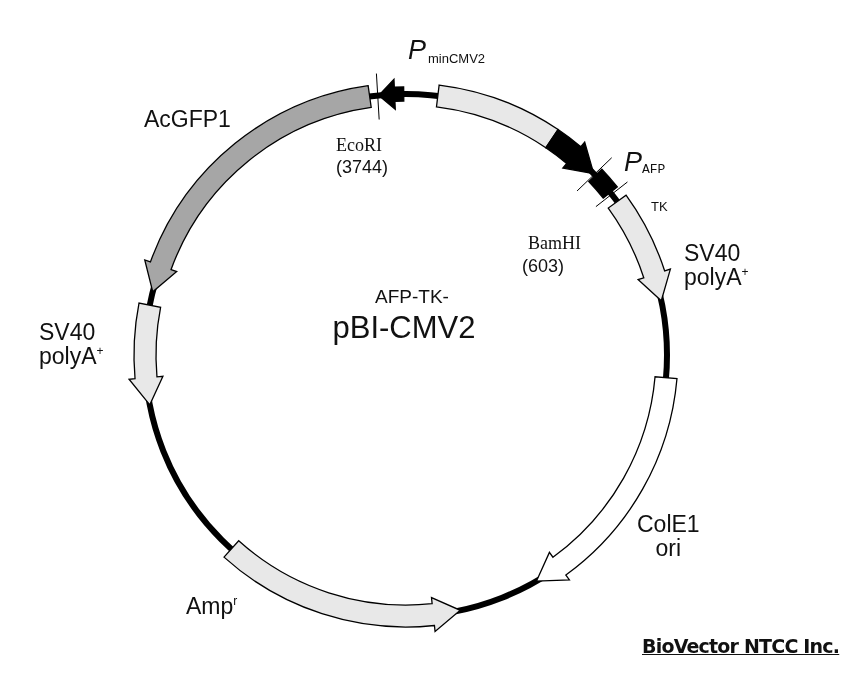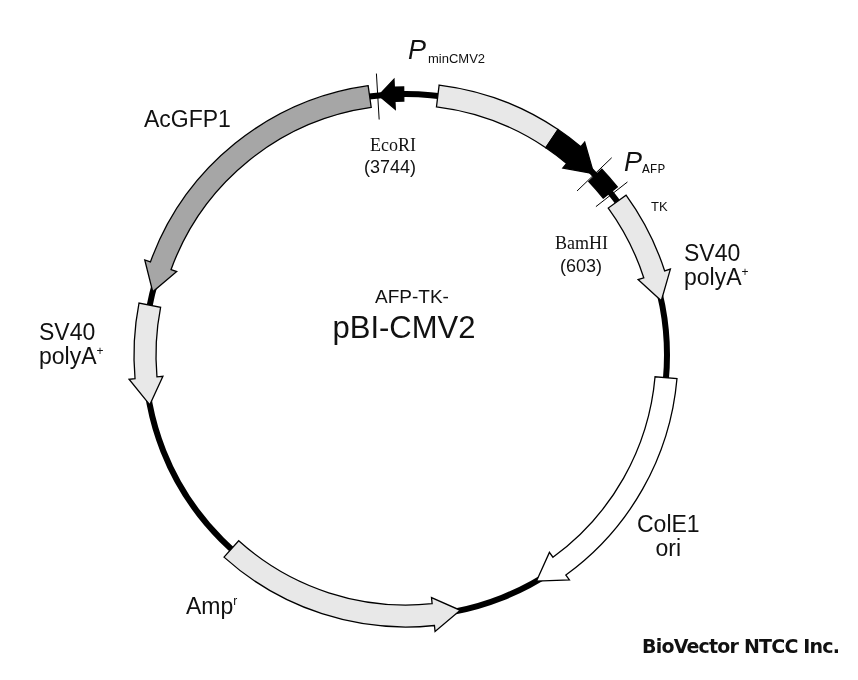--- a/index.html
+++ b/index.html
@@ -4,24 +4,24 @@
 <style>
   html, body { margin:0; padding:0; background:#ffffff; }
   #stage { position:relative; width:858px; height:680px; overflow:hidden; background:#fff; }
   svg { position:absolute; left:0; top:0; }
   .lbl { position:absolute; font-family:"Liberation Sans", sans-serif; color:#111; white-space:nowrap; line-height:1.05; }
   .serif { font-family:"Liberation Serif", "DejaVu Serif", serif; }
   .big { font-size:23px; }
   .italicP { font-style:italic; font-size:27px; }
   .sub { font-size:13px; font-style:normal; }
   .sup { font-size:12px; vertical-align:super; }
-  .site { font-size:18px; text-align:right; }
+  .site { font-size:18px; text-align:left; }
   .title1 { font-size:19px; text-align:center; }
   .title2 { font-size:31px; text-align:center; }
-  .brand { font-family:"DejaVu Sans", sans-serif; font-weight:bold; font-size:19px; letter-spacing:-0.8px; }
+  .brand { font-family:"DejaVu Sans", sans-serif; font-weight:bold; font-size:19px; letter-spacing:-0.8px;text-decoration:underline; }
 </style>
 </head>
 <body>
 
 <div id="stage">
   <svg id="map" width="858" height="680">
     <g id="backbone-layer">
         <circle cx="406" cy="355" r="261" fill="none" stroke="#000000" stroke-width="6"></circle>
       </g>
     <g id="feature-layer">

